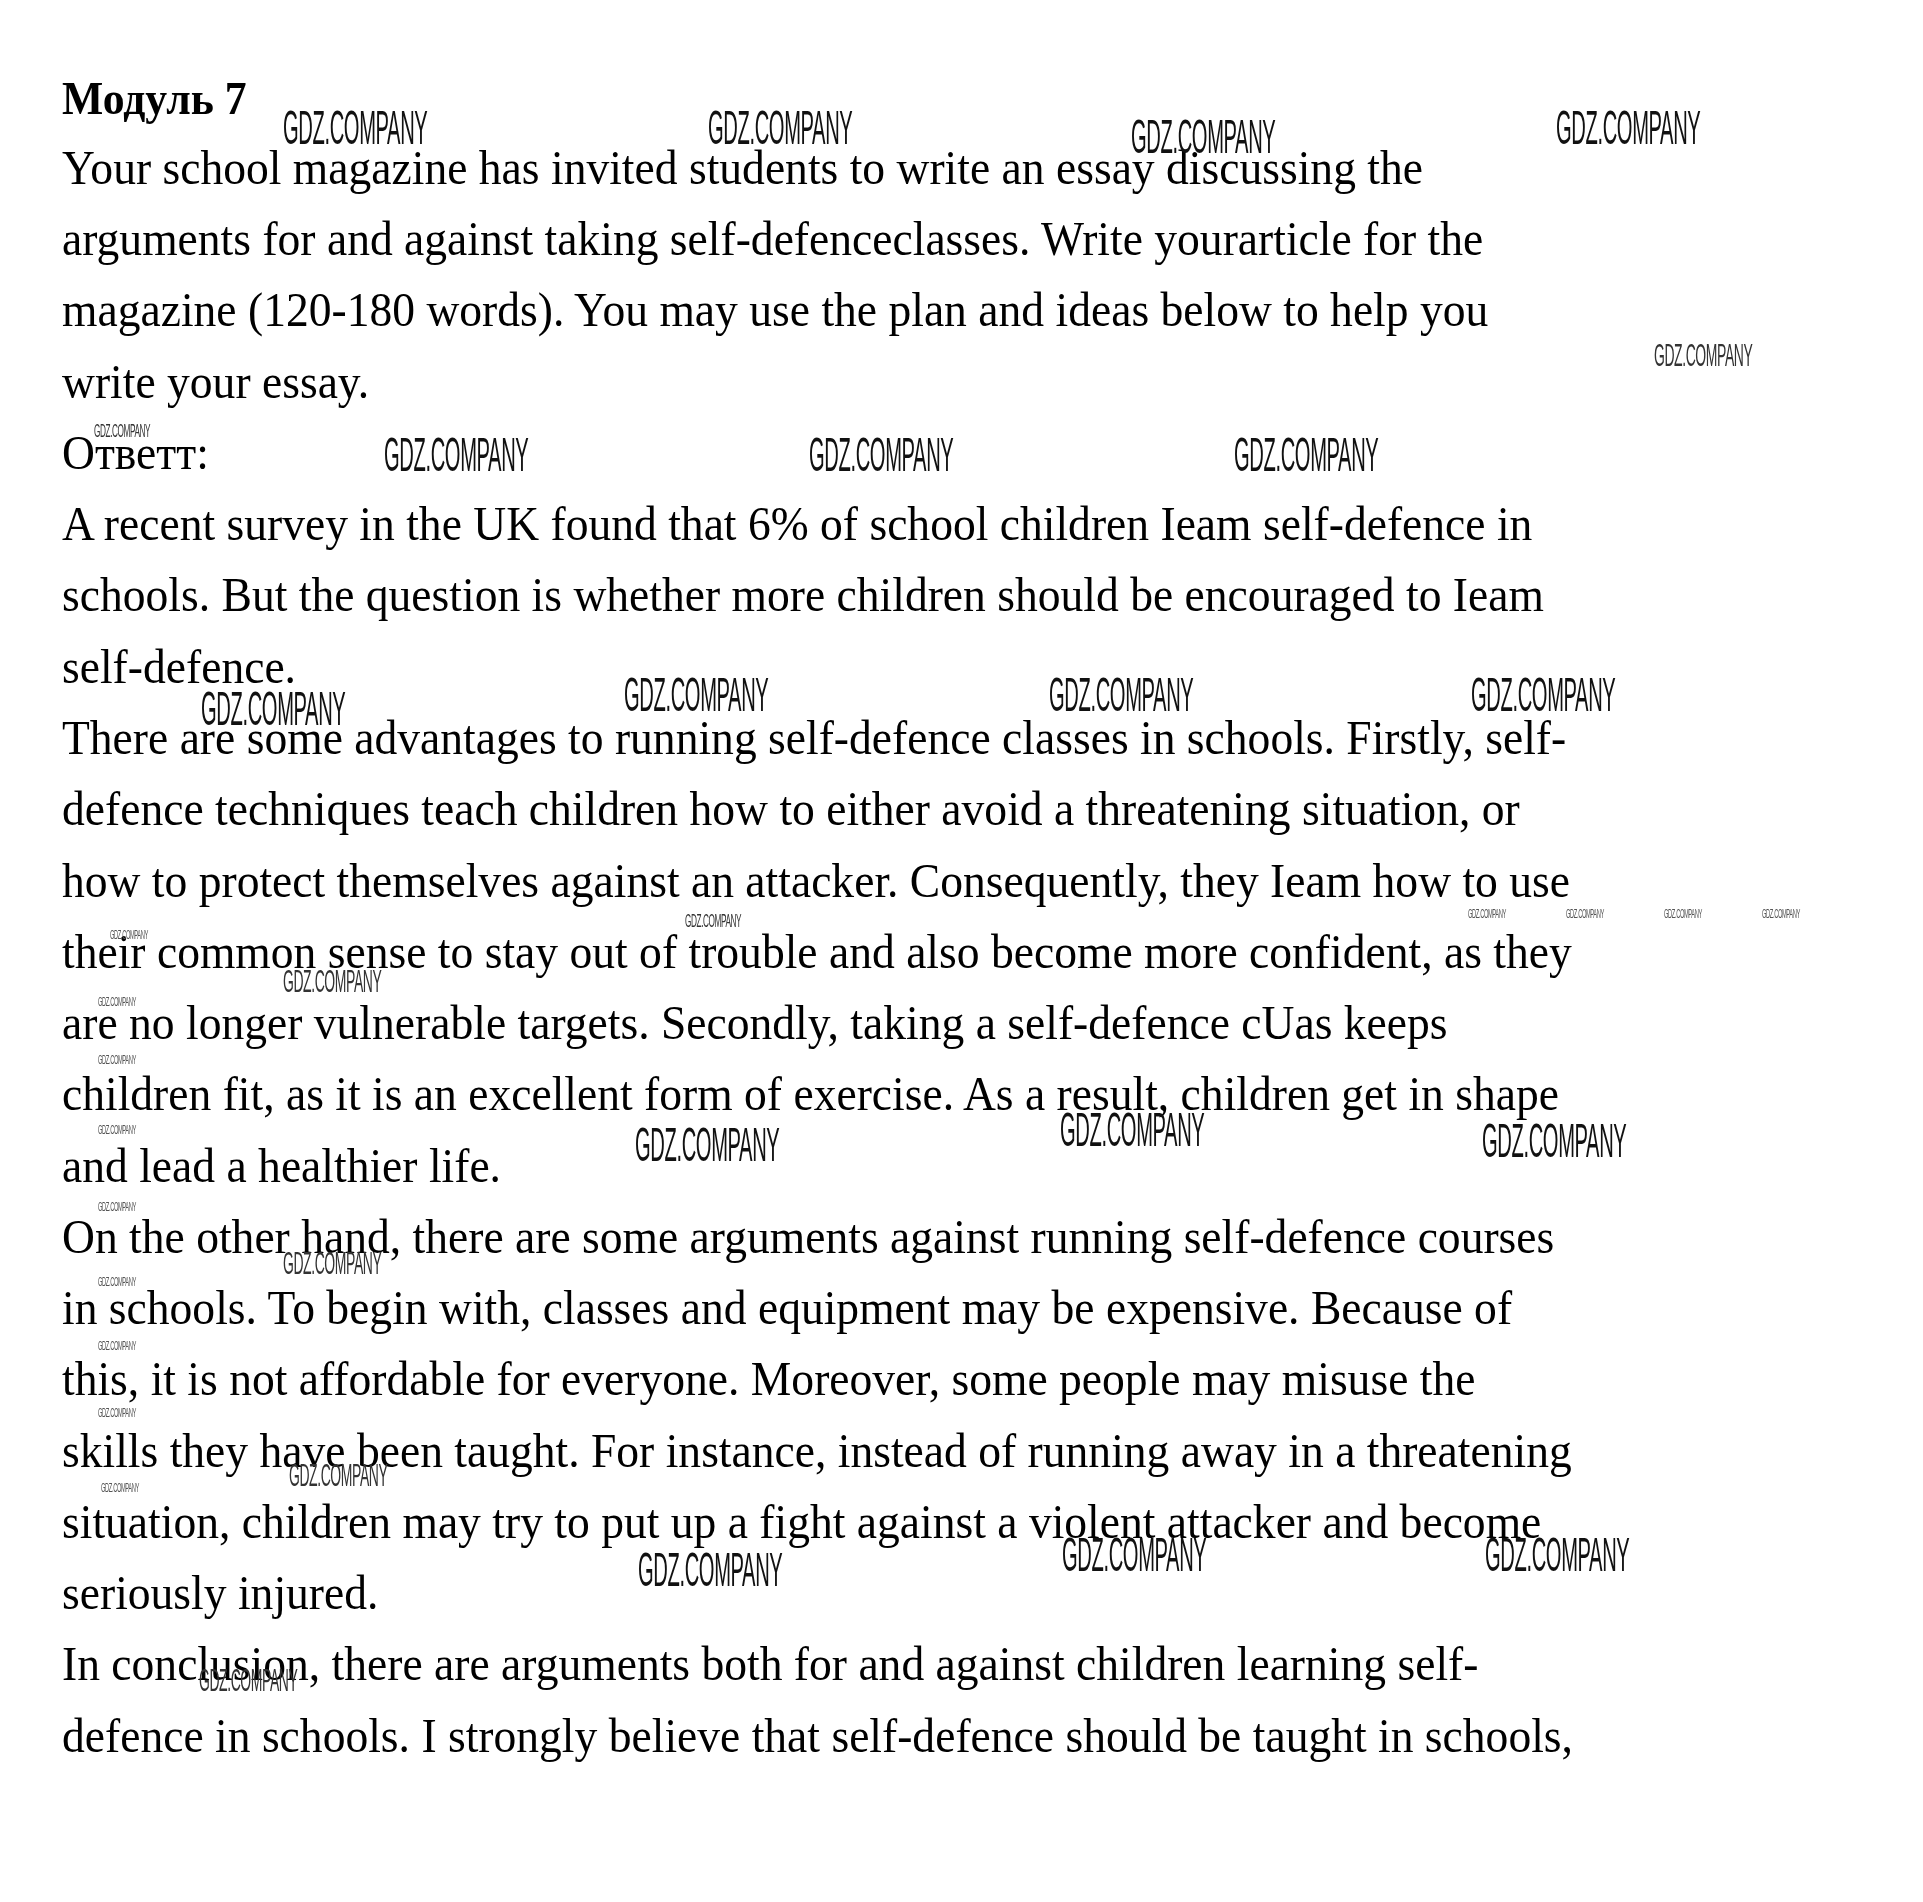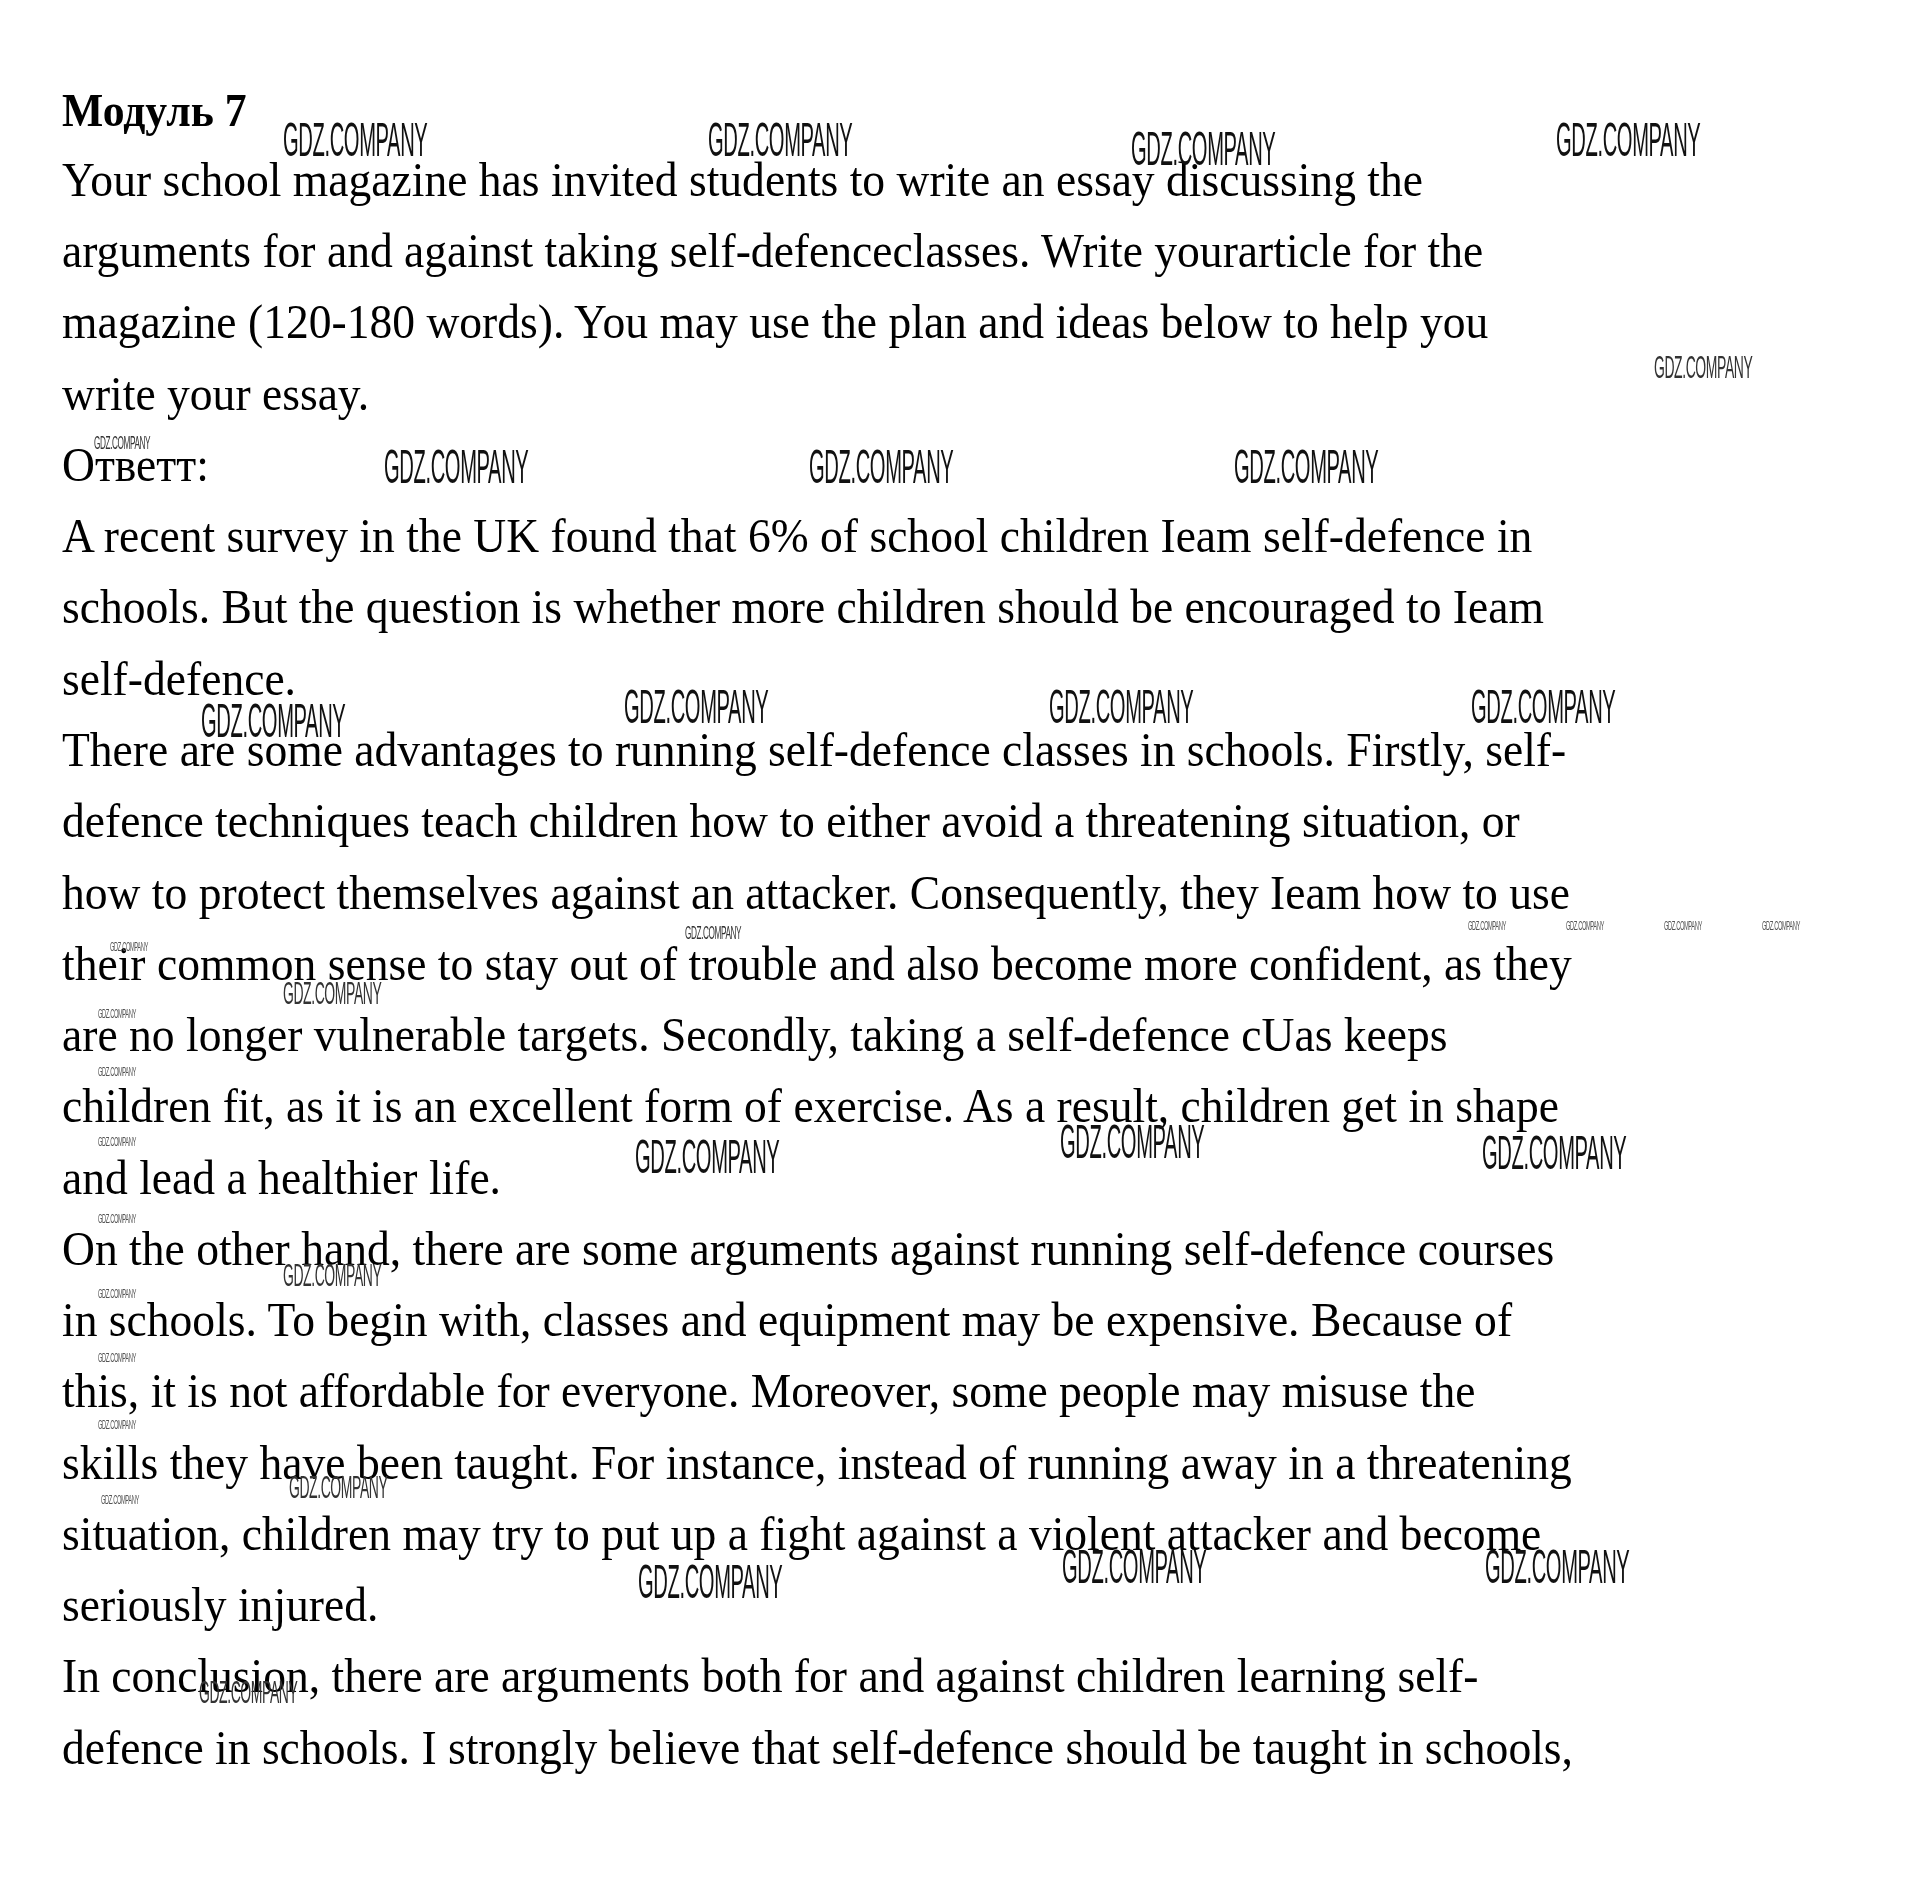--- a/index.html
+++ b/index.html
@@ -1,17 +1,17 @@
 <!DOCTYPE html>
 <html style="font-size:14.6px"><head>
 <meta charset="utf-8">
 <style>
   html, body { margin: 0; padding: 0; background: #ffffff; }
   body { width: 1923px; height: 1902px; position: relative; overflow: hidden; }
-  .page { position: absolute; left: 0; top: 12px; width: 1923px; height: 1816px; }
+  .page { position: absolute; left: 0; top: 0; width: 1923px; height: 1816px; }
   .line {
     position: absolute; left: 62px;
     font-family: "Liberation Serif", "DejaVu Serif", serif;
     font-size: 49px; line-height: 55px; color: #000000;
     white-space: nowrap; transform-origin: left top; transform: scaleX(0.93);
   }
   .title { font-weight: bold; font-size: 46px; transform: scaleX(0.95); }
   .wm {
     position: absolute;
     font-family: "Liberation Sans", "DejaVu Sans", sans-serif;

